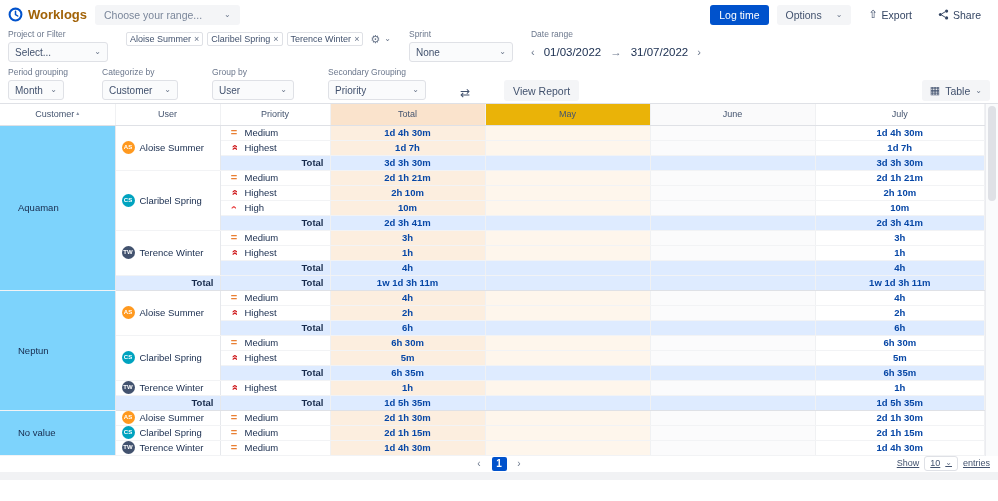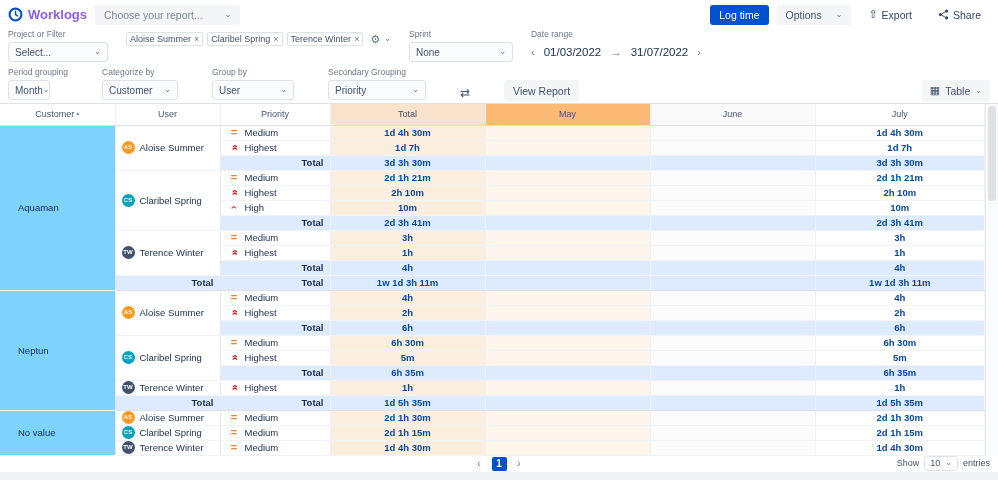--- a/index.html
+++ b/index.html
@@ -1,21 +1,21 @@
 <!DOCTYPE html>
 <html><head>
 <meta charset="utf-8">
 <style>
   * { box-sizing: border-box; margin: 0; padding: 0; }
   html,body { width: 998px; height: 501px; overflow: hidden; background:#fff;
     font-family: "Liberation Sans", sans-serif; color:#172B4D; }
 
   
   .topbar { height:27px; display:flex; align-items:center; gap:8px; padding:2px 8px 0; }
-  .brand { display:flex; align-items:center; gap:5px; font-size:13px; font-weight:bold; color:#8b5cf6; }
+  .brand { display:flex; align-items:center; gap:5px; font-size:13px; font-weight:bold; color:#a16207; }
   .btn { border:none; border-radius:3px; font-family:inherit; font-size:10.5px; padding:4px 9px; cursor:pointer; white-space:nowrap; }
   .btn-subtle { background:#F4F5F7; color:#42526E; }
   .btn-primary { background:#0052CC; color:#fff; }
   .select-pill { background:#F4F5F7; color:#7A869A; display:flex; align-items:center; gap:22px; }
   .text-btn { display:flex; align-items:center; gap:4px; background:none; color:#344563; }
   .chev { font-size:8px; color:#6B778C; line-height:1; }
   .spacer { flex:1; }
   .exp-ico { font-size:11px; color:#344563; line-height:1; }
 
   
@@ -31,34 +31,34 @@
   .tag { display:flex; align-items:center; gap:3px; border:1px solid #DFE1E6; background:#fff;
     border-radius:2px; padding:1px 3px; font-size:9px; color:#42526E; white-space:nowrap; }
   .tag .x { color:#6B778C; cursor:pointer; }
   .gear { color:#6B778C; font-size:11px; margin-left:3px; cursor:pointer; }
   .dr { display:flex; align-items:center; gap:9px; height:20px; font-size:11.5px; color:#172B4D; }
   .dr .nav { color:#6B778C; font-size:11px; cursor:pointer; }
   .dr .arrow { color:#6B778C; }
 
   
   .grouping { height:36px; display:flex; gap:34px; padding:0 8px; align-items:flex-start; }
-  .gsel-1 { width:42px; } .gsel-2 { width:76px; } .gsel-3 { width:82px; } .gsel-4 { width:98px; }
+  .gsel-1 { width:56px; } .gsel-2 { width:76px; } .gsel-3 { width:82px; } .gsel-4 { width:98px; }
   .swap { align-self:flex-end; margin-bottom:3px; font-size:12px; color:#42526E; cursor:pointer; }
   .viewbtn { align-self:flex-end; margin-bottom:2px; height:21px; }
   .table-toggle { align-self:flex-end; margin-bottom:2px; height:21px; background:#F4F5F7; border-radius:3px;
     display:flex; align-items:center; gap:5px; padding:0 8px; font-size:10.5px; color:#42526E; cursor:pointer; }
   .grid-ico { font-size:11px; color:#42526E; line-height:1; }
 
   
   .twrap { display:flex; border-top:1px solid #DFE1E6; }
   table { width:985px; border-collapse:collapse; table-layout:fixed; }
   th { height:21px; font-size:9px; font-weight:normal; color:#44546F; text-align:center;
     border-bottom:1px solid #DFE1E6; border-right:1px solid #F0F1F3; background:#fff; }
   th.h-tot { background:#FAE3CC; }
-  th.h-may { background:#fdba74; }
+  th.h-may { background:#eab308; }
   th.h-jun { background:#FAFAFB; }
   .sort { font-size:6px; color:#8993A4; vertical-align:top; margin-left:2px; }
   td { height:15px; line-height:13px; font-size:9.5px; padding:0 6px; vertical-align:middle;
     border-bottom:1px solid #F2F3F5; border-right:1px solid #F0F1F3; overflow:hidden; white-space:nowrap; }
   td.cust { padding-left:18px; background:#7dd3fc; border-right:1px solid #E6E8EC; color:#172B4D; }
   td.user { background:#fff; border-right:1px solid #E6E8EC; }
   .ucell { display:flex; align-items:center; gap:5px; }
   .av { width:13px; height:13px; border-radius:50%; color:#fff; font-size:6px; font-weight:bold;
     display:inline-flex; align-items:center; justify-content:center; flex:none; }
   .av-as { background:#FF991F; }
@@ -80,38 +80,38 @@
   tr.trow td { background:#DEEBFF; }
   tr.gend td { border-bottom:1px solid #DFE1E6; }
   .vscroll { width:13px; border-left:1px solid #EBECF0; background:#FAFBFC; position:relative; }
   .vthumb { position:absolute; top:2px; left:2px; width:8px; height:95px; background:#DFE1E6; border-radius:4px; }
 
   
   .footer { height:16px; position:relative; display:flex; align-items:center; justify-content:center; gap:5px; }
   .pagebtn { width:15px; height:14px; display:flex; align-items:center; justify-content:center;
     font-size:10px; color:#6B778C; border-radius:2px; cursor:pointer; }
   .pagebtn.active { background:#0052CC; color:#fff; font-weight:bold; }
-  .entries { position:absolute; right:8px; top:0; display:flex; align-items:center; gap:5px; font-size:9px; color:#42526E; }
+  .entries { position:absolute; right:8px; top:0; display:flex; align-items:center; gap:5px; font-size:9px; color:#42526E;text-decoration:underline; }
   .esel { border:1px solid #DFE1E6; border-radius:3px; height:15px; display:flex; align-items:center; gap:5px;
     padding:0 5px; background:#fff; cursor:pointer; }
   .hscroll { height:8px; background:#F1F2F4; }
 </style>
 </head>
 <body>
 
 <div class="topbar">
   <div class="brand">
     <svg width="15" height="15" viewBox="0 0 16 16">
       <circle cx="8" cy="8" r="6.3" fill="none" stroke="#0052CC" stroke-width="2.2"></circle>
       <path d="M8 4.6 V8 L10.4 9.6" fill="none" stroke="#0052CC" stroke-width="1.6" stroke-linecap="round"></path>
     </svg>
     <span>Worklogs</span>
   </div>
   <button class="btn select-pill">
-    <span>Choose your report...</span>
+    <span>Choose your range...</span>
     <span class="chev">⌄</span>
   </button>
   <div class="spacer"></div>
   <button class="btn btn-primary">Log time</button>
   <button class="btn btn-subtle" style="display:flex;align-items:center;gap:14px;">
     <span>Options</span>
     <span class="chev">⌄</span>
   </button>
   <button class="btn text-btn">
     <span class="exp-ico">⇧</span>

